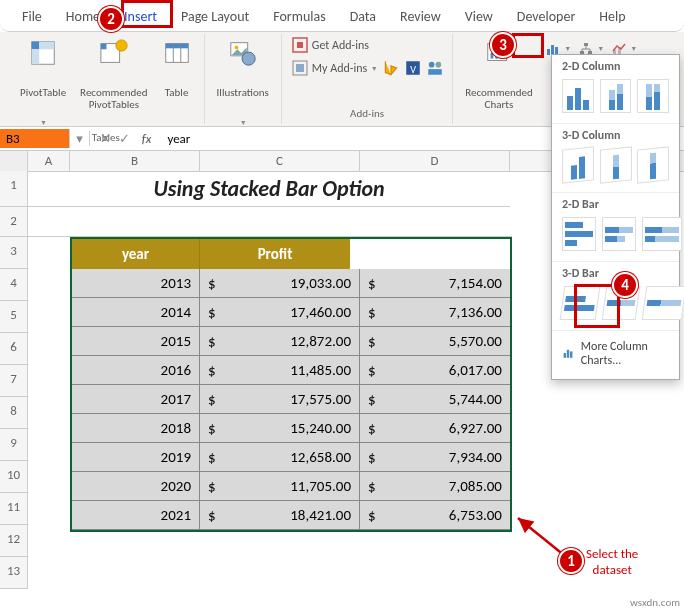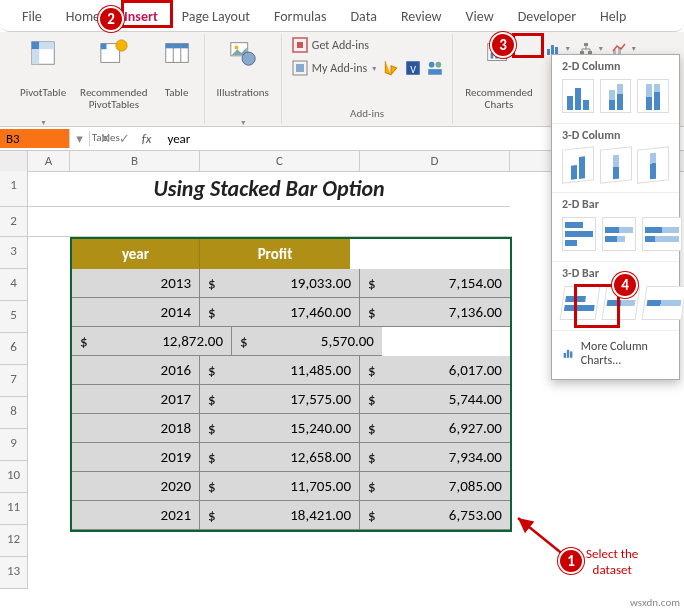--- a/index.html
+++ b/index.html
@@ -1,21 +1,21 @@
 <!DOCTYPE html>
 <html><head>
 <meta charset="utf-8">
 <style>
 * { box-sizing: border-box; font-family: "Segoe UI", Calibri, Arial, sans-serif; }
 body { margin: 0; background: #fff; width: 684px; height: 611px; overflow: hidden; font-size: 12px; position: relative; }
 
 
 .tabs { display: flex; gap: 0; padding: 2px 10px 0; font-size: 14px; color: #555; border-bottom: 1px solid #d0d0d0; border-radius: 9px; }
 .tab { padding: 6px 12px; cursor: pointer; }
-.tab.active { color: #be185d; font-weight: 700; }
+.tab.active { color: #1d4ed8; font-weight: 400; }
 
 
 .ribbon { display: flex; background: #f3f2f1; border-bottom: 1px solid #ccc; height: 95px; padding: 2px 8px; font-size: 12px; color: #555; }
 .group { display: flex; flex-direction: column; align-items: center; border-right: 1px solid #ddd; padding: 2px 8px; justify-content: space-between; }
 .group-label { font-size: 11px; color: #666; margin-top: auto; padding: 2px 0; }
 .big-btn { display: flex; flex-direction: column; align-items: center; gap: 19px; font-size: 11px; line-height: 1.1; padding: 2px 4px; text-align: center; cursor: pointer; }
 .big-btn svg { width: 30px; height: 30px; }
 .row-btns { display: flex; gap: 6px; }
 .small-btn { display: flex; align-items: center; gap: 4px; font-size: 12px; cursor: pointer; padding: 1px 2px; line-height: 1.4; }
 .small-btn svg { width: 16px; height: 16px; flex-shrink: 0; }
@@ -272,20 +272,21 @@
             <div class="td tc">
               <span class="sym">$</span>
               <span class="val">17,460.00</span>
             </div>
             <div class="td tdd" style="border-right:none">
               <span class="sym">$</span>
               <span class="val">7,136.00</span>
             </div>
           </div>
           <div style="display: flex;">
+            <div class="td tb year">2015</div>
             <div class="td tc">
               <span class="sym">$</span>
               <span class="val">12,872.00</span>
             </div>
             <div class="td tdd" style="border-right:none">
               <span class="sym">$</span>
               <span class="val">5,570.00</span>
             </div>
           </div>
           <div style="display: flex;">

